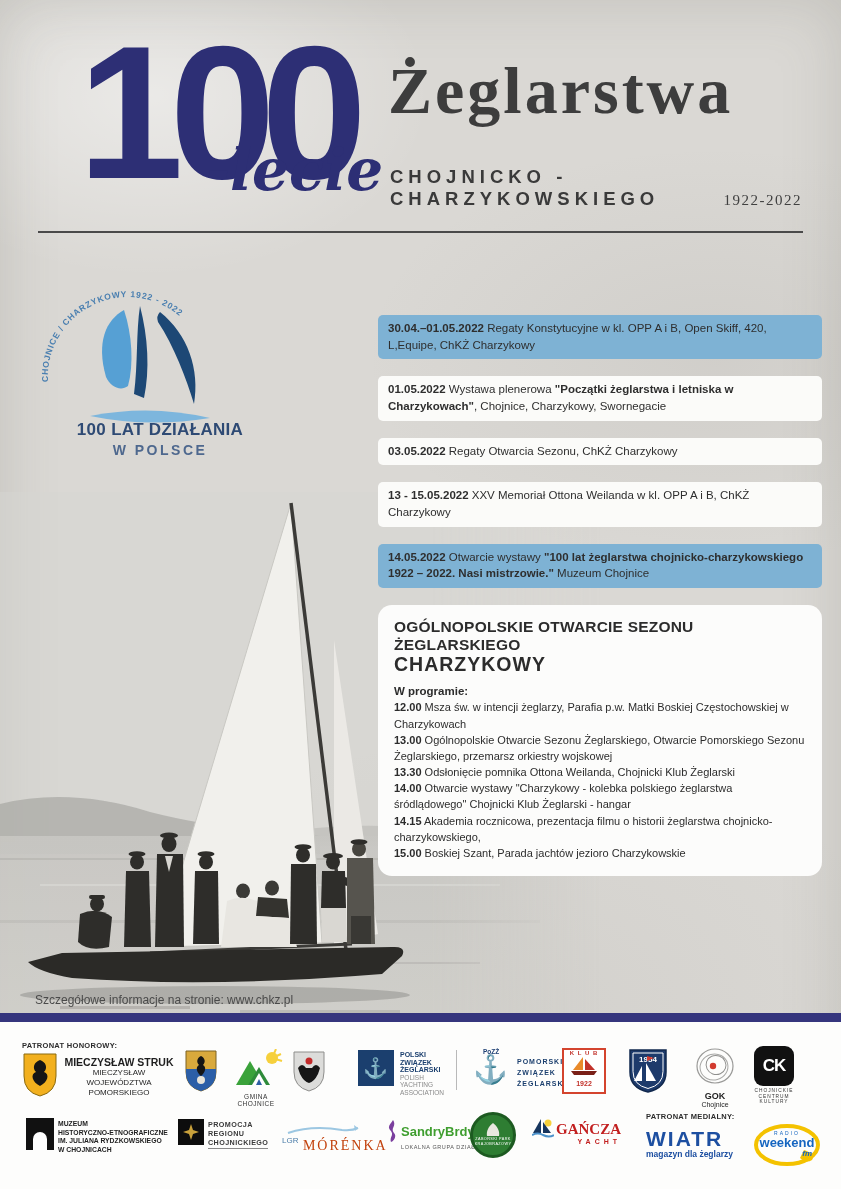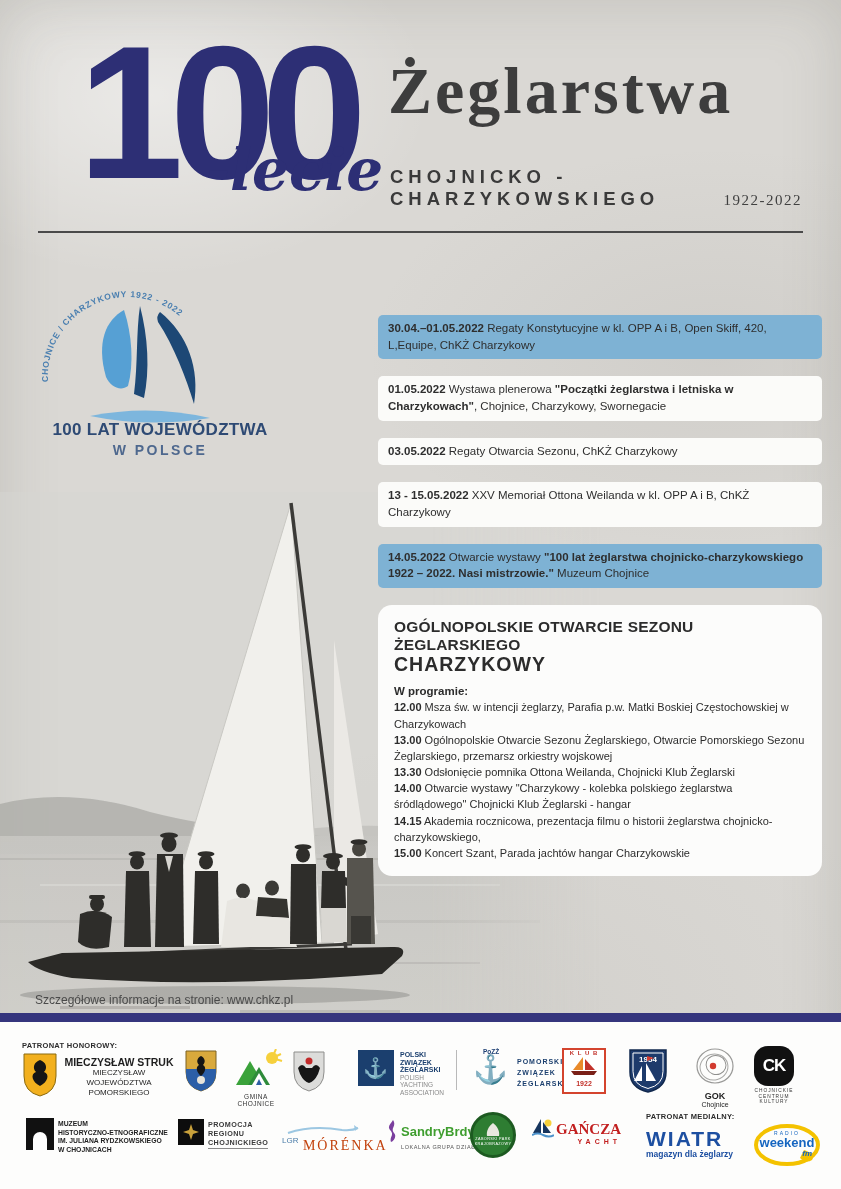--- a/index.html
+++ b/index.html
@@ -159,42 +159,42 @@
       <path id="arcP" d="M 20,100 A 80 80 0 0 1 178,78"></path>
     </defs>
   <text font-family="Liberation Sans,sans-serif" font-size="8.5" font-weight="700" fill="#4a7fb0" letter-spacing="0.8">
     <textPath href="#arcP">CHOJNICE / CHARZYKOWY 1922 - 2022</textPath>
   </text>
   <path d="M78,95 C68,60 78,38 96,28 C104,52 106,82 100,104 C92,110 82,104 78,95 Z" fill="#56a0d4"></path>
   <path d="M112,24 C120,55 122,88 116,116 L106,112 C110,82 108,50 112,24 Z" fill="#1d4875"></path>
   <path d="M132,30 C160,52 172,88 166,122 C158,96 146,64 130,40 Q128,34 132,30 Z" fill="#1d4875"></path>
   <path d="M62,134 Q122,122 182,136 Q120,146 62,134 Z" fill="#7db6dd"></path>
 </svg>
-<div class="logo-line1">100 LAT WOJEWÓDZTWA</div>
+<div class="logo-line1">100 LAT DZIAŁANIA</div>
 <div class="logo-line2">W POLSCE</div>
 
 <div id="right-col">
   <div id="events-list">
       <div class="event-row hl"><b>30.04.–01.05.2022</b><span> Regaty Konstytucyjne w kl. OPP A i B, Open Skiff, 420, L,Equipe, ChKŻ Charzykowy</span></div>
       <div class="event-row"><b>01.05.2022</b><span> Wystawa plenerowa </span><b>"Początki żeglarstwa i letniska w Charzykowach"</b><span>, Chojnice, Charzykowy, Swornegacie</span></div>
       <div class="event-row"><b>03.05.2022</b><span> Regaty Otwarcia Sezonu, ChKŻ Charzykowy</span></div>
       <div class="event-row"><b>13 - 15.05.2022</b><span> XXV Memoriał Ottona Weilanda w kl. OPP A i B, ChKŻ Charzykowy</span></div>
       <div class="event-row hl"><b>14.05.2022</b><span> Otwarcie wystawy </span><b>"100 lat żeglarstwa chojnicko-charzykowskiego 1922 – 2022. Nasi mistrzowie."</b><span> Muzeum Chojnice</span></div>
     </div>
   <div id="main-card">
     <div class="kicker">OGÓLNOPOLSKIE OTWARCIE SEZONU ŻEGLARSKIEGO</div>
     <div class="place">CHARZYKOWY</div>
     <div class="prog-label">W programie:</div>
     <div id="program-list">
         <p class="prog-item"><b>12.00</b><span> Msza św. w intencji żeglarzy, Parafia p.w. Matki Boskiej Częstochowskiej w Charzykowach</span></p>
         <p class="prog-item"><b>13.00</b><span> Ogólnopolskie Otwarcie Sezonu Żeglarskiego, Otwarcie Pomorskiego Sezonu Żeglarskiego, przemarsz orkiestry wojskowej</span></p>
         <p class="prog-item"><b>13.30</b><span> Odsłonięcie pomnika Ottona Weilanda, Chojnicki Klub Żeglarski</span></p>
         <p class="prog-item"><b>14.00</b><span> Otwarcie wystawy "Charzykowy - kolebka polskiego żeglarstwa śródlądowego" Chojnicki Klub Żeglarski - hangar</span></p>
         <p class="prog-item"><b>14.15</b><span> Akademia rocznicowa, prezentacja filmu o historii żeglarstwa chojnicko-charzykowskiego,</span></p>
-        <p class="prog-item"><b>15.00</b><span> Koncert Szant, Parada jachtów hangar Charzykowskie</span></p>
+        <p class="prog-item"><b>15.00</b><span> Boskiej Szant, Parada jachtów jezioro Charzykowskie</span></p>
       </div>
   </div>
 </div>
 
 <div class="info-note">Szczegółowe informacje na stronie: www.chkz.pl</div>
 
 <div class="navy-bar"></div>
 <div class="footer-band"></div>
 
 <div class="f-label" style="left:22px;top:1041px;">PATRONAT HONOROWY:</div>
@@ -281,21 +281,21 @@
     <ellipse cx="22" cy="20" rx="18" ry="17" fill="none" stroke="#9a9a98" stroke-width="1.2"></ellipse>
     <ellipse cx="21" cy="21" rx="14" ry="13" fill="none" stroke="#a8a8a6" stroke-width="1" transform="rotate(-15 21 21)"></ellipse>
     <ellipse cx="23" cy="19" rx="10" ry="9.5" fill="none" stroke="#8f8f8d" stroke-width="1" transform="rotate(20 23 19)"></ellipse>
     <circle cx="20" cy="20" r="3.2" fill="#d23b2f"></circle>
   </svg>
   <div style="font-size:9px;font-weight:700;color:#1e1e1e;line-height:9px;">GOK</div>
   <div style="font-size:7px;color:#1e1e1e;">Chojnice</div>
 </div>
 
 <div class="f-item" style="left:752px;top:1046px;width:44px;text-align:center;">
-  <div style="width:40px;height:40px;margin:0 auto;background:#111;border-radius:14px;display:flex;align-items:center;justify-content:center;">
+  <div style="width:40px;height:40px;margin:0 auto;background:#111;border-radius:9px;display:flex;align-items:center;justify-content:center;">
     <span style="color:#fff;font-weight:700;font-size:17px;letter-spacing:-1px;">CK</span>
   </div>
   <div style="font-size:4.8px;letter-spacing:1px;color:#333;line-height:5.6px;margin-top:2px;">
     <div>CHOJNICKIE</div>
     <div>CENTRUM</div>
     <div>KULTURY</div>
   </div>
 </div>
 
 <div class="f-item" style="left:26px;top:1118px;width:28px;height:32px;background:#111;display:flex;align-items:flex-end;justify-content:center;">

